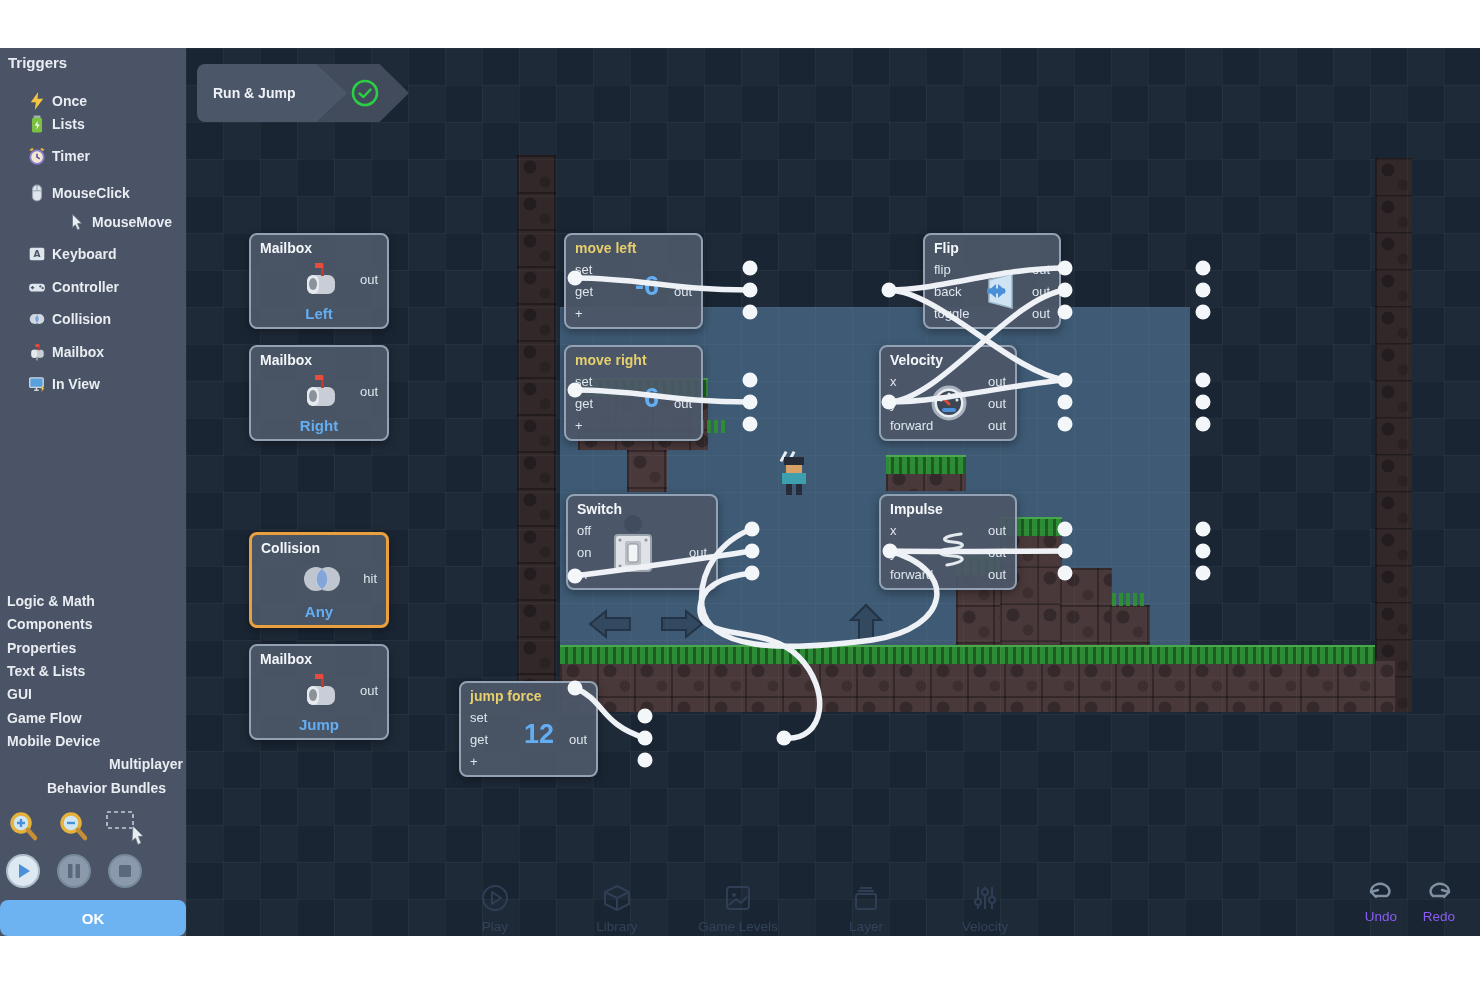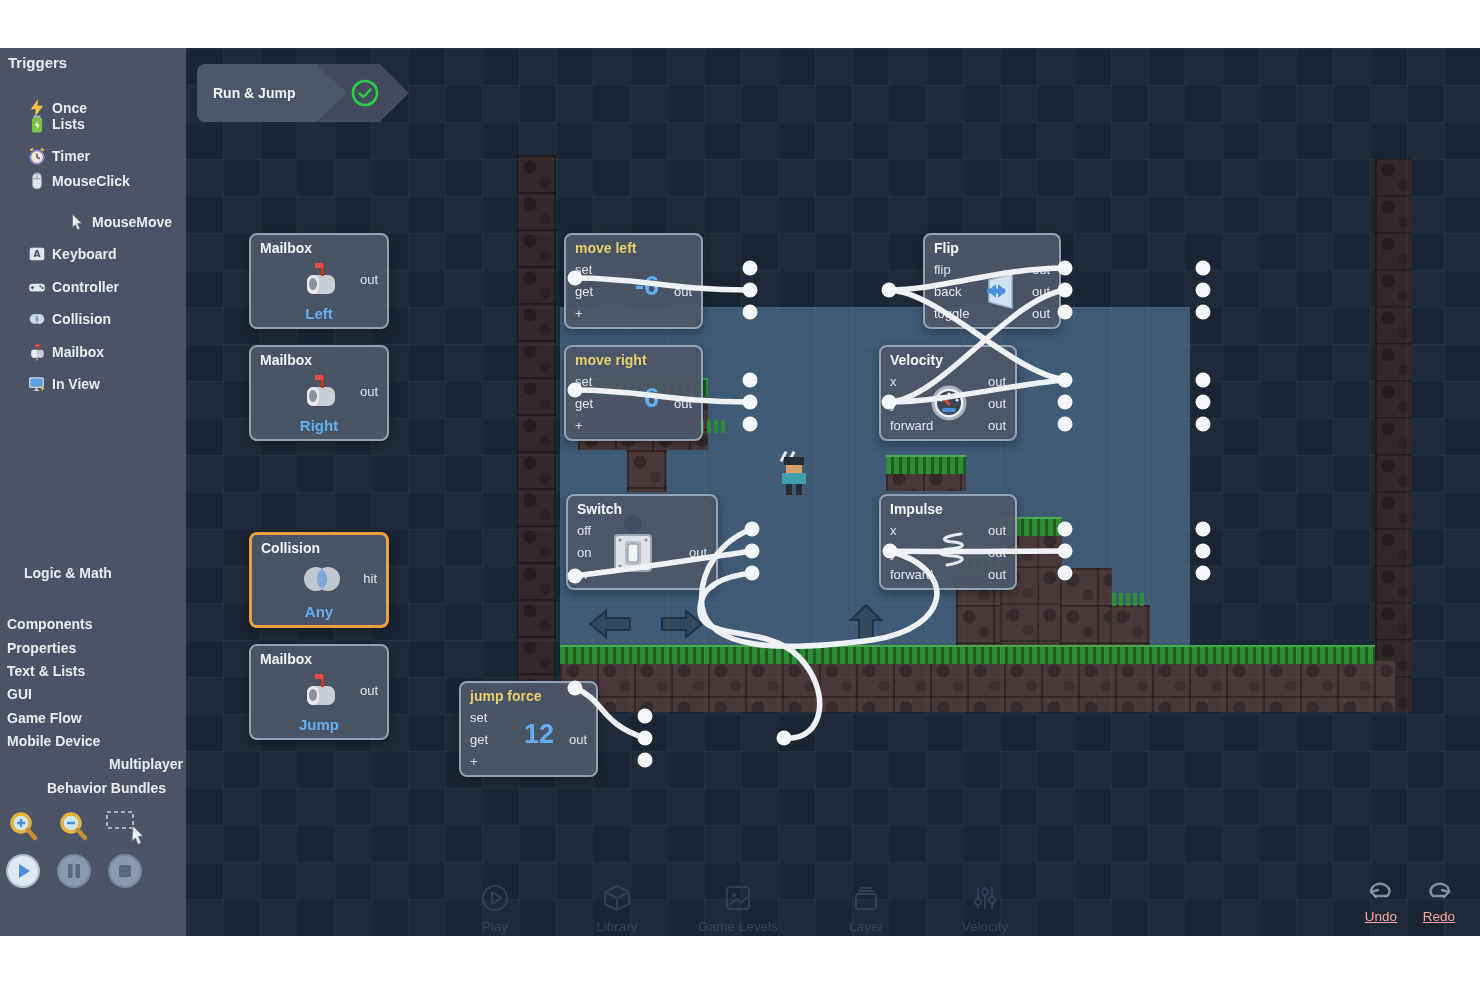--- a/index.html
+++ b/index.html
@@ -56,21 +56,21 @@
   .side-item{position:absolute;left:0;width:186px;height:30px;cursor:pointer;}
   .side-item .icn{position:absolute;left:28px;top:4px;width:18px;height:18px;}
   .side-item .lbl{position:absolute;left:52px;top:5px;font-size:14px;font-weight:600;}
   .cat{position:absolute;left:7px;width:176px;height:22px;font-size:14px;font-weight:bold;cursor:pointer;}
   .okbtn{position:absolute;left:0;top:852px;width:186px;height:36px;background:#6db3f2;
          border:none;border-radius:8px;color:#fff;font-size:15px;font-weight:bold;
          font-family:inherit;cursor:pointer;}
   
   .foot-item{position:absolute;width:110px;text-align:center;color:#33425b;}
   .foot-item .flbl{font-size:13.5px;margin-top:2px;}
-  .undoredo{position:absolute;width:70px;text-align:center;color:#fca5a5;font-size:13.5px;text-decoration:underline;}
+  .undoredo{position:absolute;width:70px;text-align:center;color:#8b5cf6;font-size:13.5px;}
 </style>
 </head>
 <body>
 <div id="stage">
 
 <div id="app">
 
   <div id="canvas">
     <div id="checker"></div>
 
@@ -376,21 +376,21 @@
     <svg width="32" height="28" viewBox="0 0 32 28">
           <path d="M26 14 C26 7 18 4 12 7 C7 9.5 6 15 10 18 H22" fill="none" stroke="#8191a3" stroke-width="2.4" stroke-linecap="round"></path>
           <path d="M19 12 L26 14 L21 19" fill="none" stroke="#8191a3" stroke-width="2.4" stroke-linecap="round" stroke-linejoin="round"></path>
         </svg>
     <div>Redo</div>
   </div>
 
   <div id="sidebar">
     <div class="side-title" style="top:6px;">Triggers</div>
 
-    <div class="side-item" style="top:47px;">
+    <div class="side-item" style="top:40px;">
       <svg class="icn" viewBox="0 0 16 16">
             <path d="M9 0 L2.5 9 H7 L6 16 L13.5 6 H8.5 Z" fill="#f5c542"></path>
           </svg>
       <div class="lbl">Once</div>
     </div>
     <div class="side-item" style="top:63px;">
       <svg class="icn" viewBox="0 0 16 16">
             <rect x="5" y="0.5" width="6" height="2.5" fill="#aab2bc"></rect>
             <rect x="3.5" y="2.5" width="9" height="13" rx="1.5" fill="#7ac043"></rect>
             <path d="M8.5 5 L6 9.5 H8 L7.5 13 L10.5 8.5 H8.5 Z" fill="#f2f6e8"></path>
@@ -398,21 +398,21 @@
       <div class="lbl">Lists</div>
     </div>
     <div class="side-item" style="top:95px;">
       <svg class="icn" viewBox="0 0 16 16">
             <circle cx="8" cy="9" r="6" fill="#f3e9cf" stroke="#8d7fd0" stroke-width="1.6"></circle>
             <path d="M8 6 V9 L10.5 10.5" stroke="#5a4aa8" stroke-width="1.4" fill="none"></path>
             <path d="M2 3 L4.5 1.5 M14 3 L11.5 1.5" stroke="#e6b23c" stroke-width="2"></path>
           </svg>
       <div class="lbl">Timer</div>
     </div>
-    <div class="side-item" style="top:120px;">
+    <div class="side-item" style="top:132px;">
       <svg class="icn" viewBox="0 0 16 16">
             <rect x="4" y="1" width="8" height="14" rx="4" fill="#dfe5ec" stroke="#9aa4b0" stroke-width="1"></rect>
             <path d="M8 1 V6 M4 6 H12" stroke="#9aa4b0" stroke-width="1"></path>
           </svg>
       <div class="lbl">MouseClick</div>
     </div>
     <div class="side-item" style="top:161px;margin-left:40px;">
       <svg class="icn" viewBox="0 0 16 16">
             <path d="M4 1 L12 9 L8.5 9.5 L10.5 14 L8.5 15 L6.5 10.5 L4 13 Z" fill="#e8edf2" stroke="#6a7480" stroke-width="0.8"></path>
           </svg>
@@ -454,21 +454,21 @@
     </div>
     <div class="side-item" style="top:323px;">
       <svg class="icn" viewBox="0 0 16 16">
             <rect x="1.5" y="2.5" width="12" height="8.5" rx="1" fill="#5aa0dc" stroke="#cdd4dc" stroke-width="1.2"></rect>
             <path d="M5.5 13.5 H9.5 M7.5 11 V13.5" stroke="#cdd4dc" stroke-width="1.4"></path>
             <path d="M13 9 L11 12 H12.5 L12 15 L14.5 11.5 H13 Z" fill="#f5c542"></path>
           </svg>
       <div class="lbl">In View</div>
     </div>
 
-    <div class="cat" style="top:517px;margin-left:17px;">Logic &amp; Math</div>
+    <div class="cat" style="top:545px;">Logic &amp; Math</div>
     <div class="cat" style="top:568px;">Components</div>
     <div class="cat" style="top:592px;">Properties</div>
     <div class="cat" style="top:615px;">Text &amp; Lists</div>
     <div class="cat" style="top:638px;">GUI</div>
     <div class="cat" style="top:662px;">Game Flow</div>
     <div class="cat" style="top:685px;">Mobile Device</div>
     <div class="cat" style="top:708px;text-align:right;">Multiplayer</div>
     <div class="cat" style="top:732px;margin-left:40px;">Behavior Bundles</div>
 
     <svg style="position:absolute;left:7px;top:762px;cursor:pointer;" width="34" height="34" viewBox="0 0 34 34">
@@ -493,16 +493,17 @@
     <svg style="position:absolute;left:56px;top:805px;cursor:pointer;" width="36" height="36" viewBox="0 0 36 36">
       <circle cx="18" cy="18" r="16" fill="#8a9aac" stroke="#76889c" stroke-width="2"></circle>
       <rect x="12" y="11" width="4.5" height="14" rx="1" fill="#5a6a7c"></rect>
       <rect x="19.5" y="11" width="4.5" height="14" rx="1" fill="#5a6a7c"></rect>
     </svg>
     <svg style="position:absolute;left:107px;top:805px;cursor:pointer;" width="36" height="36" viewBox="0 0 36 36">
       <circle cx="18" cy="18" r="16" fill="#8a9aac" stroke="#76889c" stroke-width="2"></circle>
       <rect x="12" y="12" width="12" height="12" rx="1.5" fill="#5a6a7c"></rect>
     </svg>
 
+    <button class="okbtn">OK</button>
   </div>
 
 </div>
 </div>
 
 </body></html>

